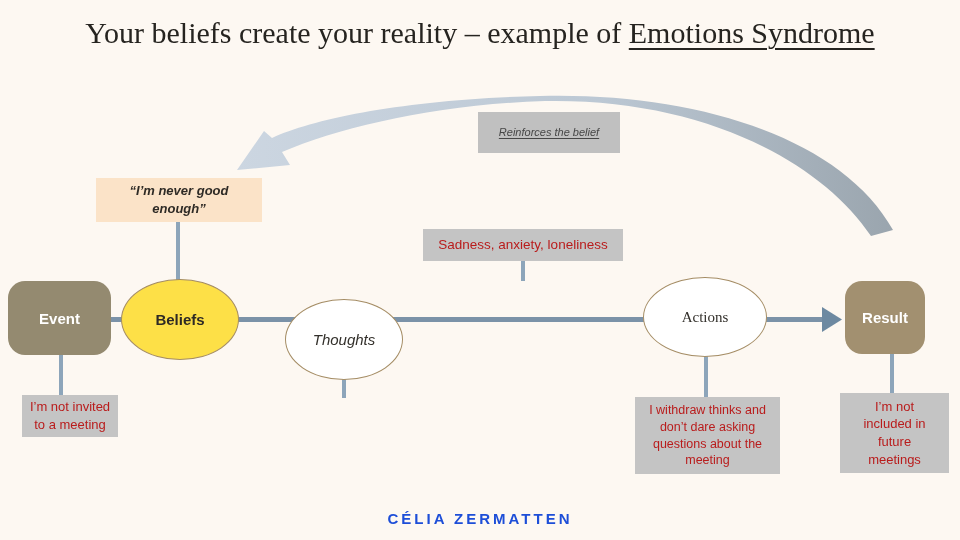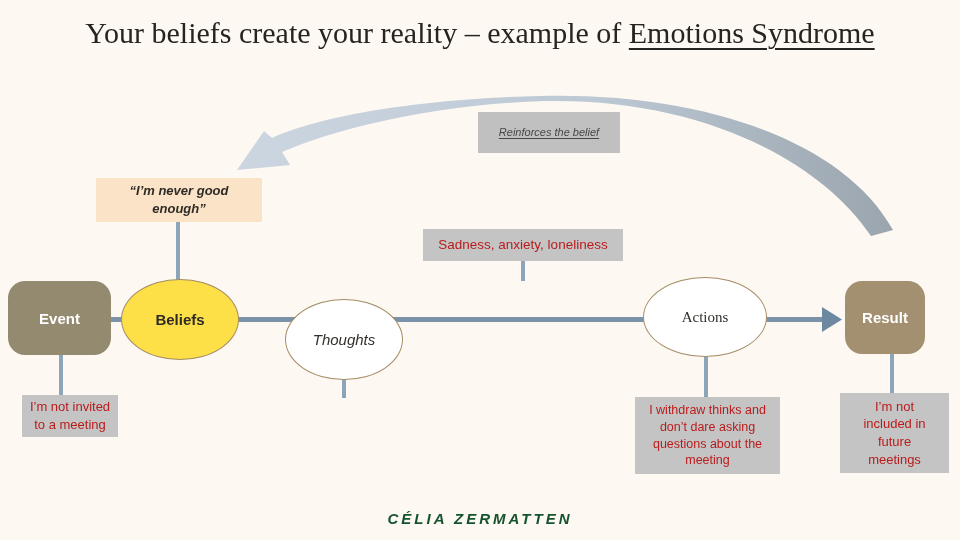--- a/index.html
+++ b/index.html
@@ -59,22 +59,21 @@
   .note.reinforce{
     background:#c0c0c0;color:#474747;
     font-style:italic;font-size:11px;
   }
   .note.reinforce span{text-decoration:underline;text-underline-offset:2px;}
   
   .footer{
     position:absolute;left:0;top:510px;width:960px;
     text-align:center;
     font-size:15px;font-weight:bold;letter-spacing:3px;
-    color:#14532d;
-    font-style:italic;
+    color:#1d4ed8;
   }
 </style>
 </head>
 <body>
 
 <div id="stage">
 
   <div class="title"><span>Your beliefs create your reality – example of </span><span class="hl">Emotions Syndrome</span></div>
 
   <svg id="wires" width="960" height="540" viewBox="0 0 960 540">

